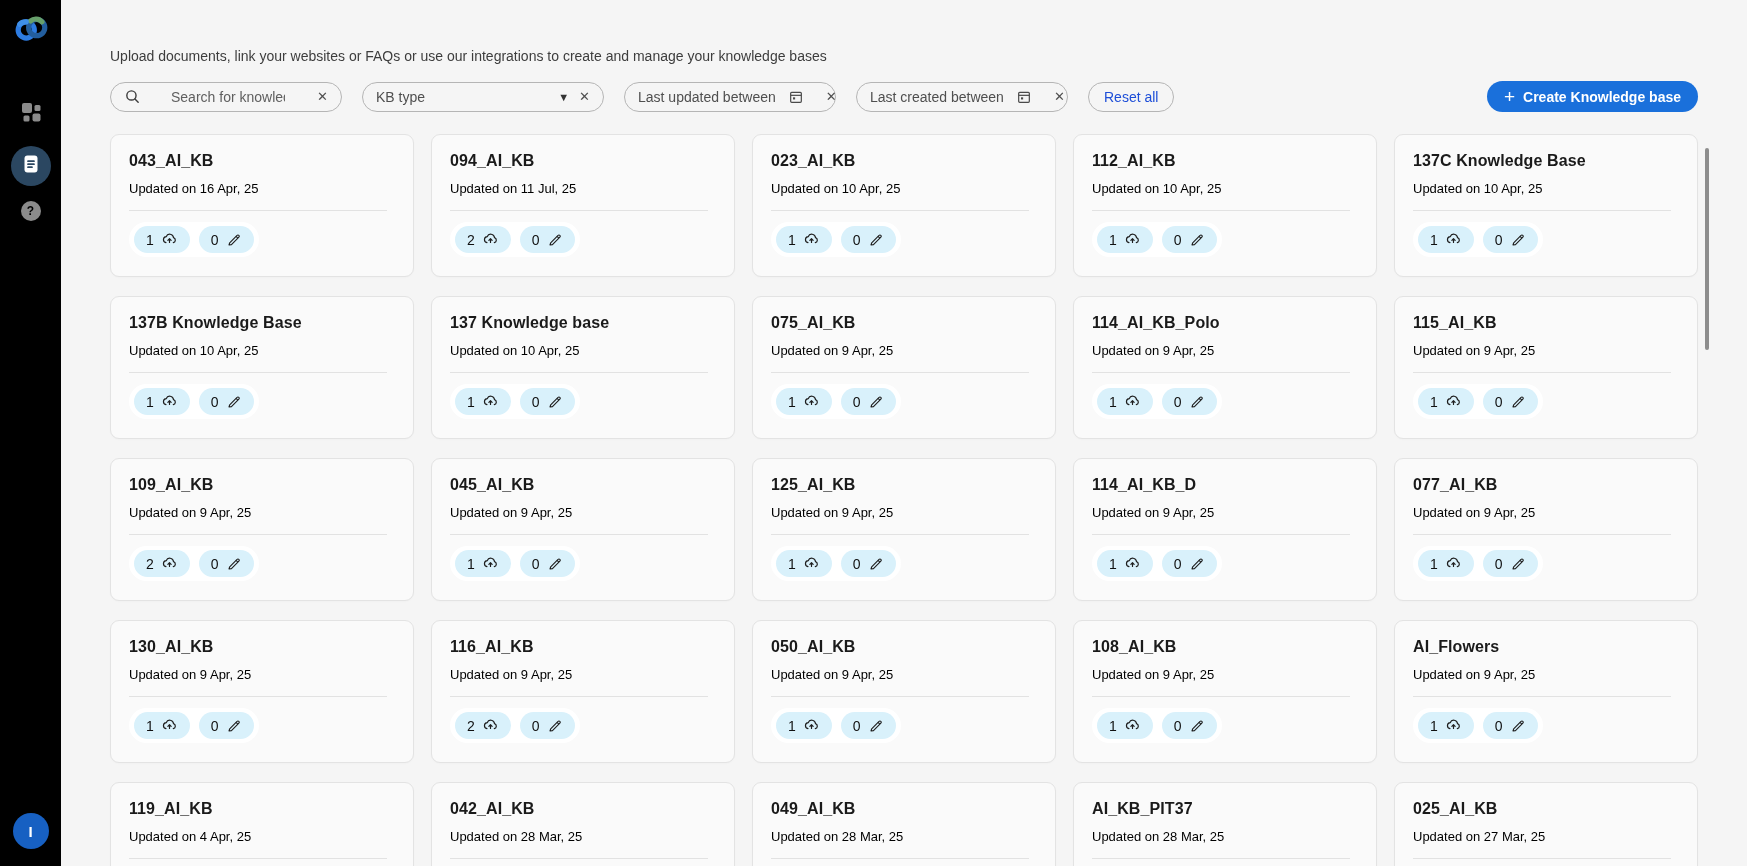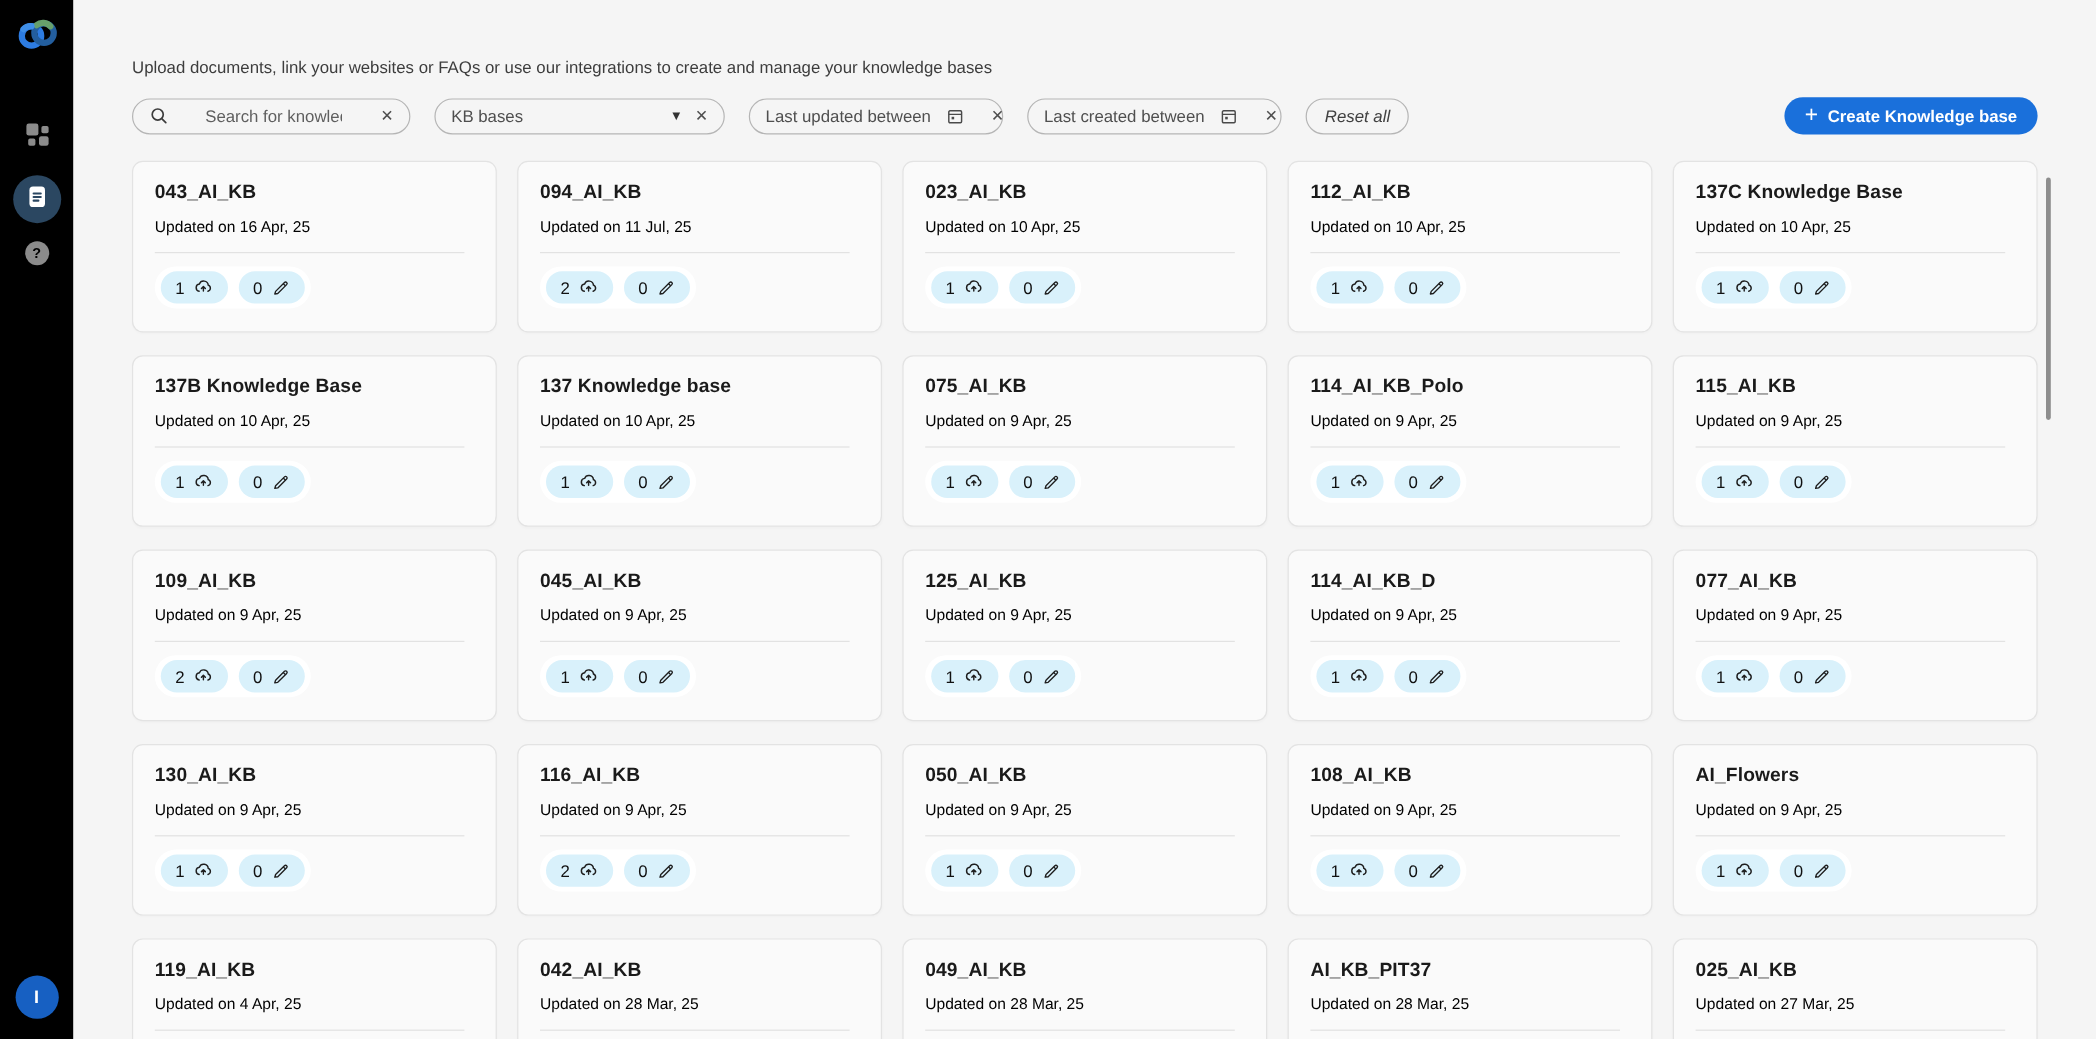--- a/index.html
+++ b/index.html
@@ -45,21 +45,21 @@
     font-family:inherit; font-size:14px; color:#3c3c3c; margin-left:8px;
   }
   .pill-search input::placeholder { color:#5f5f5f; opacity:1; }
   .pill-kbtype { width:242px; }
   .pill-date { width:212px;gap:12px; }
   .x-btn { font-size:13px; color:#4f4f4f; margin-left:10px; cursor:pointer; line-height:1; }
   .caret { font-size:11px; color:#333; margin-left:auto; cursor:pointer; }
   .cal { margin-left:auto; display:flex; cursor:pointer; }
   .reset-btn {
     height:30px; border:1px solid #b5b5b5; border-radius:999px; background:transparent;
-    padding:0 15px; font-size:14px; color:#404040; font-family:inherit; cursor:pointer;font-style:italic;
+    padding:0 15px; font-size:14px; color:#1d4ed8; font-family:inherit; cursor:pointer;
   }
   .create-btn {
     margin-left:auto; height:31px; border:none; border-radius:999px; background:#1a70db;
     color:#fff; font-family:inherit; font-size:14px; font-weight:bold; padding:0 17px;
     display:flex; align-items:center; gap:8px; cursor:pointer;
   }
   .create-btn .plus { font-size:19px; font-weight:normal; line-height:1; }
   
   .grid {
     margin-top:22px; width:1588px;
@@ -134,21 +134,21 @@
         <svg viewBox="0 0 24 24" width="17" height="17" fill="none" stroke="#3c3c3c" stroke-width="2">
           <circle cx="10.5" cy="10.5" r="6.5"></circle>
             <path d="M15.5 15.5 L20 20" stroke-linecap="round"></path>
         </svg>
       </span>
       <input type="text" placeholder="Search for knowledge b..." style="">
       <span class="x-btn">✕</span>
     </div>
 
     <div class="pill pill-kbtype">
-      <span>KB bases</span>
+      <span>KB type</span>
       <span class="caret">▼</span>
       <span class="x-btn">✕</span>
     </div>
 
     <div class="pill pill-date">
       <span>Last updated between</span>
       <span class="cal">
         <svg viewBox="0 0 24 24" width="16" height="16" fill="none" stroke="#4a4a4a" stroke-width="1.8">
           <rect x="4" y="5" width="16" height="15" rx="1.5"></rect>
           <path d="M4 9.5 H20"></path>

